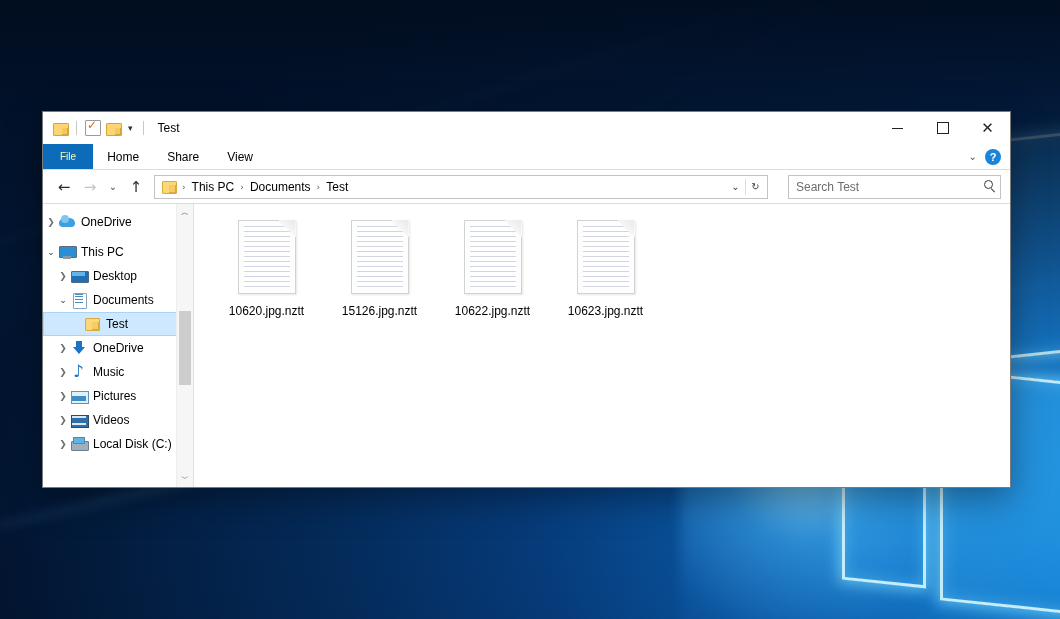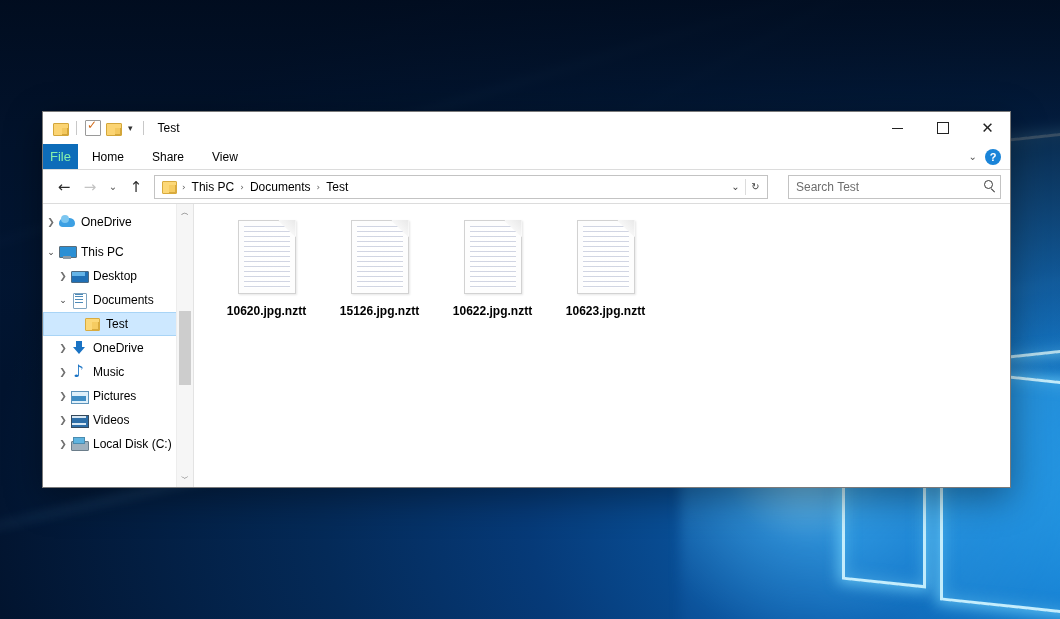--- a/index.html
+++ b/index.html
@@ -129,22 +129,22 @@
   
   .ribbon {
     height: 25px;
     background: #ffffff;
     display: flex;
     align-items: stretch;
     border-bottom: 1px solid #dcdcdc;
     flex: 0 0 auto;
   }
   .tab-file {
-    background: #0d6cb9; color: #86efac; padding: 0 7px;
-    display: flex; align-items: center; font-size: 13px;
+    background: #0d6cb9; color: #fef9c3; padding: 0 17px;
+    display: flex; align-items: center; font-size: 10px;
   }
   .tab {
     padding: 0 14px; display: flex; align-items: center;
     font-size: 12px; color: #000;
   }
   .ribbon-spacer { flex: 1; }
   .ribbon-right { display: flex; align-items: center; gap: 8px; padding-right: 9px; }
   .ico-chevdown { font-size: 10px; color: #555; font-family: "DejaVu Sans", sans-serif; }
   .ico-help {
     width: 16px; height: 16px; border-radius: 50%;
@@ -332,21 +332,20 @@
   
   .content {
     flex: 1; background: #fff; position: relative; min-width: 0;
     padding: 14px 0 0 16px;
   }
   .filegrid { display: flex; flex-wrap: wrap; }
   .file-item {
     width: 113px; height: 118px;
     display: flex; flex-direction: column; align-items: center;
     padding-top: 2px;
-    font-weight: bold;
   }
   .doc-ico {
     width: 56px; height: 72px; position: relative;
     background: #fdfdfd;
     border: 1px solid #d2d2d2;
     box-shadow: 1px 1px 2px rgba(0,0,0,0.10);
   }
   .doc-lines {
     position: absolute; left: 5px; top: 5px; right: 5px; bottom: 5px;
     background: repeating-linear-gradient(

